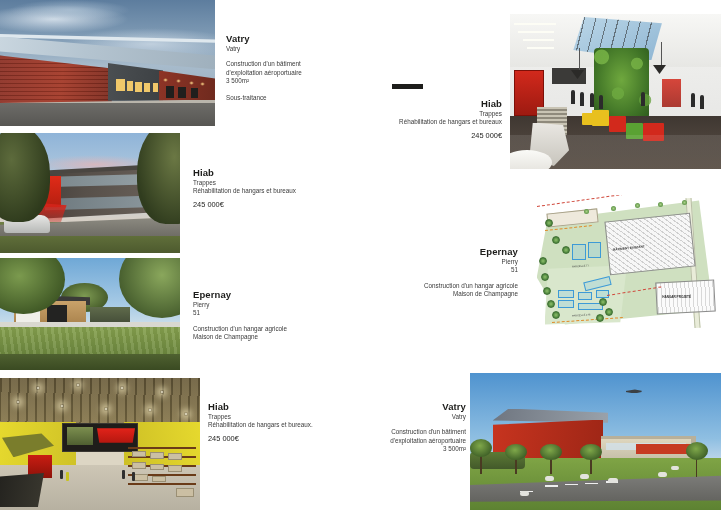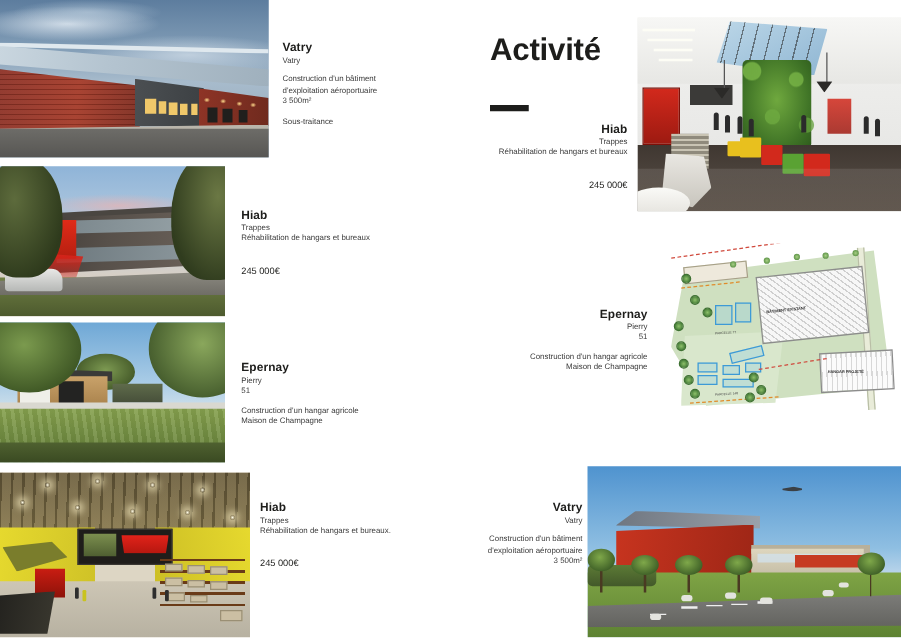--- a/index.html
+++ b/index.html
@@ -12,21 +12,21 @@
   .page { position: relative; width: 721px; height: 510px; background: #fff; }
 
   
   .block { position: absolute; color: #2b2b2b; }
   .block .ttl {
     font-size: 9.5px; font-weight: bold; color: #1d1d1b;
     letter-spacing: .1px; line-height: 12px;
   }
   .block .sub { font-size: 6.3px; color: #3a3a3a; line-height: 8.4px; }
   .block .desc { font-size: 6.3px; color: #3a3a3a; line-height: 8.4px; margin-top: 7px; }
-  .block .price { font-size: 7.4px; color: #1d1d1b; line-height: 10px; margin-top: 16px; }
+  .block .price { font-size: 7.4px; color: #1d1d1b; line-height: 10px; margin-top: 4px; }
   .block .note { font-size: 6.3px; color: #3a3a3a; line-height: 8.4px; margin-top: 8px; }
   .block.right { text-align: right; }
 
   
   .heading {
     position: absolute; left: 392px; top: 26px;
     font-size: 25px; font-weight: bold; color: #1d1d1b; letter-spacing: -.2px;
   }
   .rule {
     position: absolute; left: 392px; top: 84px;
@@ -267,21 +267,20 @@
   #img7 .trunk { position:absolute; width:1.5px; background:#4a3a22; }
   #img7 .car { position:absolute; background:#e3e3de; border-radius:3px; }
   #img7 .hedgeL { position:absolute; left:0; top:58%; width:22%; height:12%;
     background: linear-gradient(#5c7a35,#43592a); border-radius:4px; }
 </style>
 </head>
 <body>
 
 <div class="page">
 
-  <div class="heading">Activité</div>
   <div class="rule"></div>
 
   <div class="img" id="img1">
     <div class="cloud1"></div>
       <div class="cloud2"></div>
       <div class="cloud3"></div>
     <div class="roofedge"></div>
     <div class="roof"></div>
     <div class="redwall"></div>
     <div class="greywall"></div>

